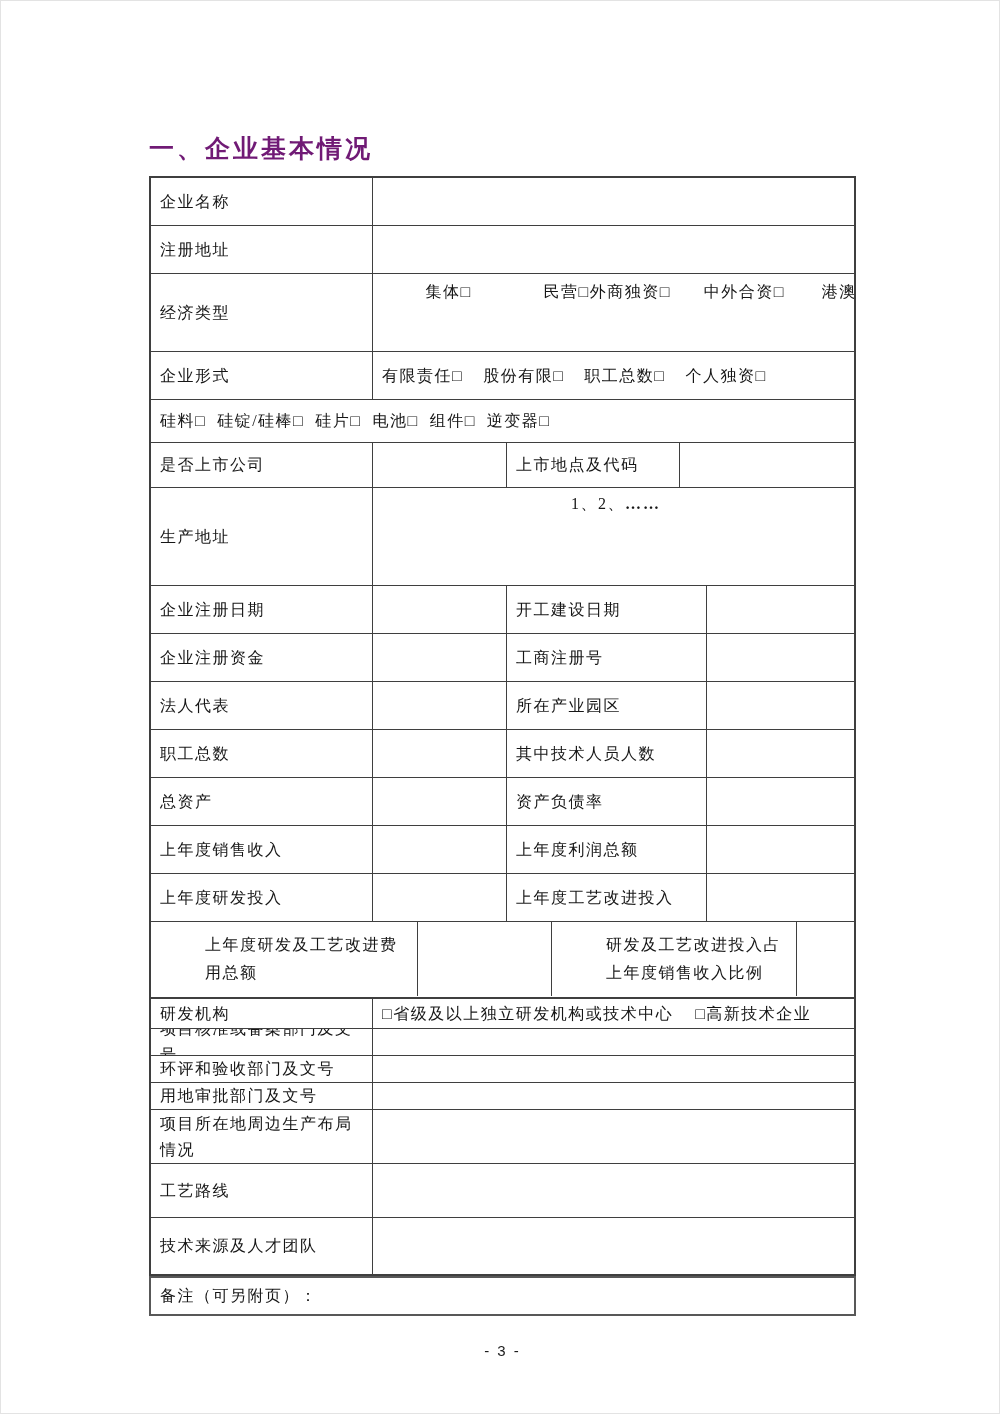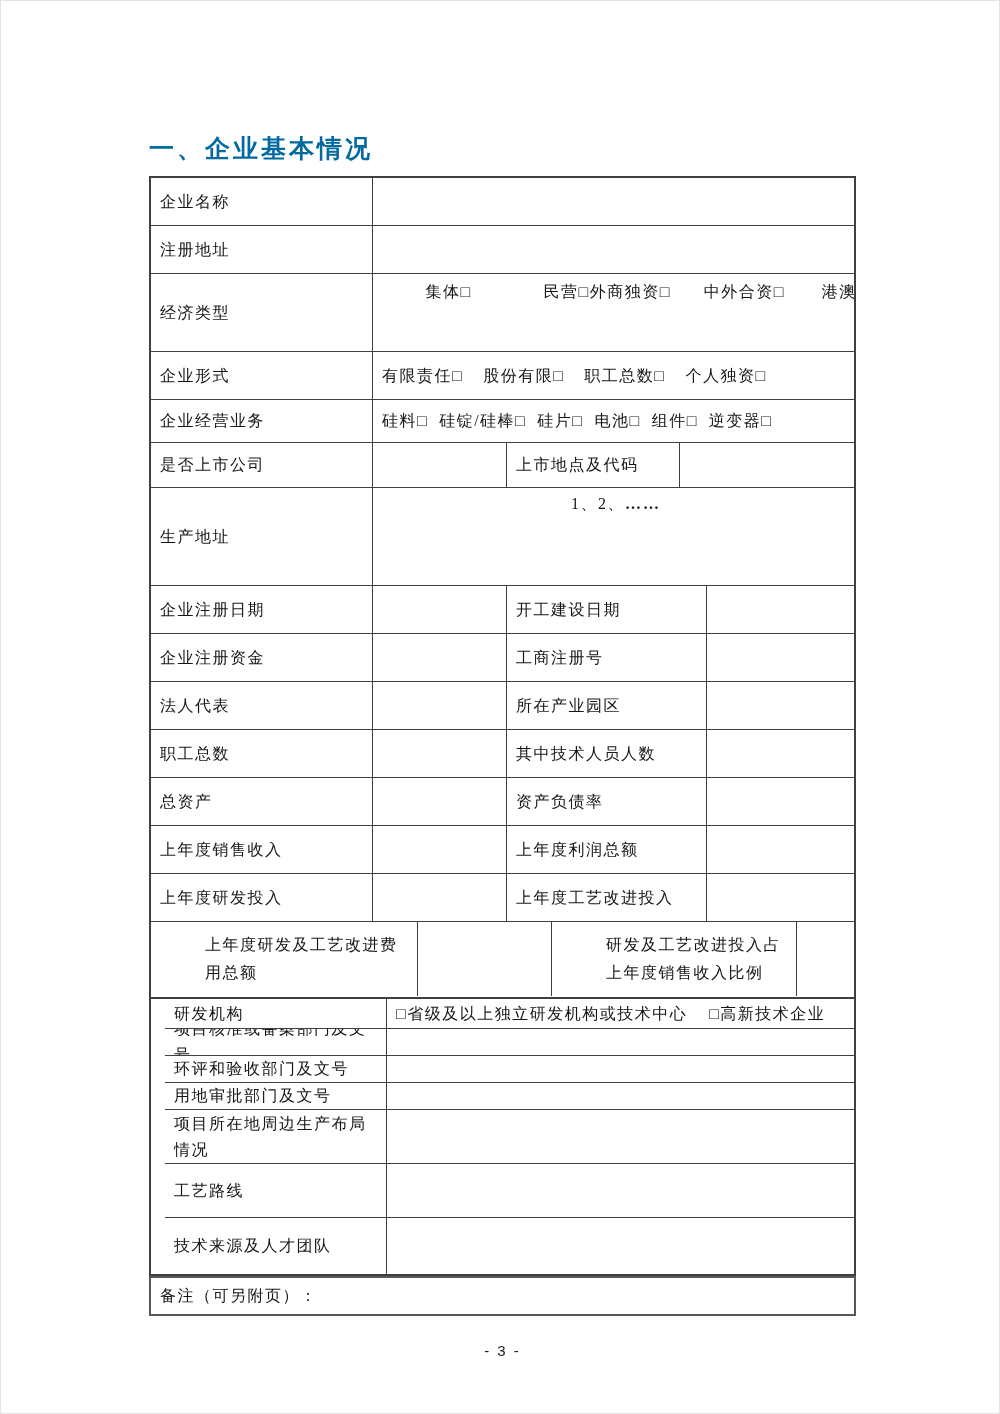--- a/index.html
+++ b/index.html
@@ -26,25 +26,25 @@
     width:707px;
     padding-top:131px;
   }
   .title{
     font-family:"Liberation Sans","DejaVu Sans",sans-serif;
     font-weight:bold;
     font-size:25px;
     letter-spacing:3px;
     line-height:32px;
     margin-bottom:12px;
-    color:#0369a1;
+    color:#701a75;
   }
   .tbl{width:707px;}
   .tbl1{border:2px solid var(--bc);border-bottom:none;}
-  .tbl2{border:2px solid var(--bc);padding-left:14px;}
+  .tbl2{border:2px solid var(--bc);}
   .tbl3{border:2px solid var(--bc-heavy);}
   .row{display:flex;border-bottom:1px solid var(--bc);}
   .tbl .row:last-child{border-bottom:none;}
   .tbl1 .row:last-child{border-bottom:1px solid transparent;}
   .cell{
     border-right:1px solid var(--bc);
     display:flex;
     align-items:center;
     padding:2px 4px 2px 9px;
     font-size:16px;
@@ -122,21 +122,20 @@
         <div class="cell c1">企业形式</div>
         <div class="cell cf nowrap">
           <span class="opt gap20">有限责任□</span>
           <span class="opt gap20">股份有限□</span>
           <span class="opt gap20">职工总数□</span>
           <span class="opt">个人独资□</span>
         </div>
       </div>
 
       <div class="row h43">
-        <div class="cell c1">企业经营业务</div>
         <div class="cell cf nowrap">
           <span class="opt gap11">硅料□</span>
           <span class="opt gap11">硅锭/硅棒□</span>
           <span class="opt gap11">硅片□</span>
           <span class="opt gap11">电池□</span>
           <span class="opt gap11">组件□</span>
           <span class="opt">逆变器□</span>
         </div>
       </div>
 

